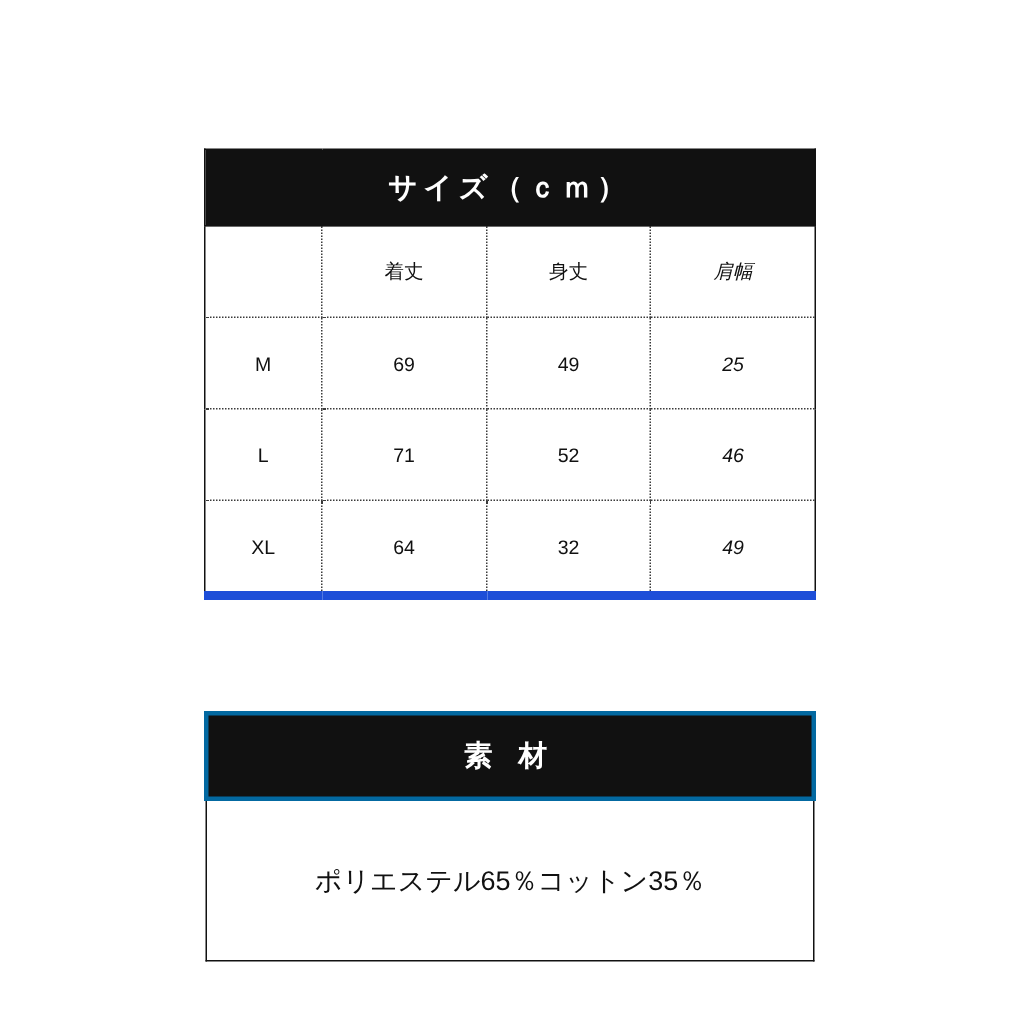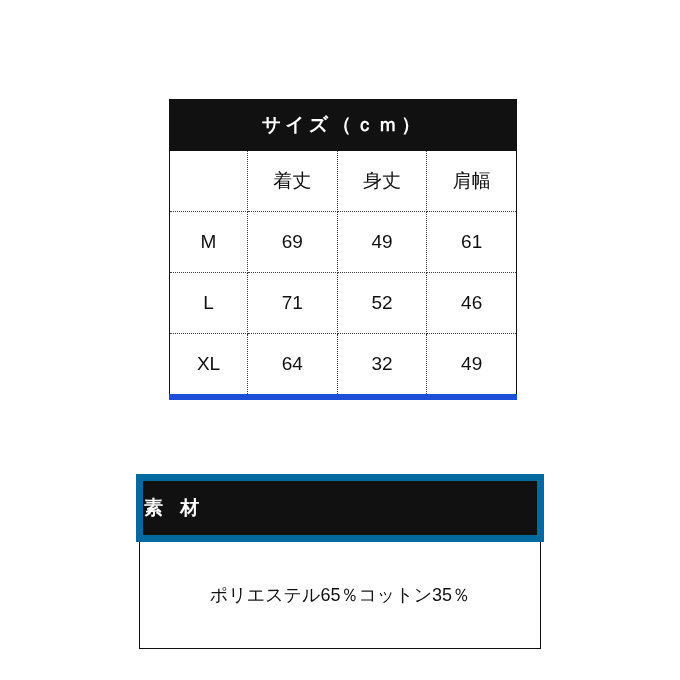--- a/index.html
+++ b/index.html
@@ -19,69 +19,69 @@
   .page {
     position: absolute;
     inset: 0;
   }
 
   
   .size-table {
     position: absolute;
     left: 136px;
     top: 99px;
-    width: 348px;
+    width: 408px;
     border-collapse: collapse;
     table-layout: fixed;
-    margin-left: 33px;
   }
   .size-table .title-cell {
     background: #111111;
     color: #ffffff;
     text-align: center;
     font-size: 19px;
     font-weight: bold;
     letter-spacing: 4px;
     height: 48px;
     border: 1px solid #111111;
   }
   .size-table th,
   .size-table td {
     border: 1px dotted #3a3a3a;
     text-align: center;
-    font-size: 19px;
+    font-size: 13px;
     font-weight: normal;
     height: 58px;
     color: #111111;
     background: #ffffff;
   }
   .size-table .outer-left  { border-left: 1px solid #111111; }
-  .size-table .outer-right { border-right: 1px solid #111111; }
+  .size-table .outer-right { border-right: 1px solid #111111; font-style: italic; }
   .size-table tr.last-row th,
   .size-table tr.last-row td { border-bottom: 6px solid #1d4ed8; }
 
   .size-table col.col-label { width: 78px; }
 
   
   .material-table {
     position: absolute;
     left: 136px;
     top: 474px;
     width: 408px;
     border-collapse: collapse;
     table-layout: fixed;
   }
   .material-table .title-cell {
     background: #111111;
     color: #ffffff;
+    text-align: center;
     font-size: 19px;
     font-weight: bold;
     letter-spacing: 6px;
     height: 52px;
-    border: 7px solid #0369a1;
+    border: 3px solid #0369a1;
   }
   .material-table .value-cell {
     border: 1px solid #111111;
     border-top: none;
     text-align: center;
     font-size: 18px;
     height: 104px;
     vertical-align: middle;
     background: #ffffff;
     color: #111111;
@@ -107,21 +107,21 @@
       <tr>
         <th class="outer-left"></th>
         <th>着丈</th>
         <th>身丈</th>
         <th class="outer-right">肩幅</th>
       </tr>
       <tr>
         <th class="outer-left">M</th>
         <td>69</td>
         <td>49</td>
-        <td class="outer-right">61</td>
+        <td class="outer-right">25</td>
       </tr>
       <tr>
         <th class="outer-left">L</th>
         <td>71</td>
         <td>52</td>
         <td class="outer-right">46</td>
       </tr>
       <tr class="last-row">
         <th class="outer-left">XL</th>
         <td>64</td>

